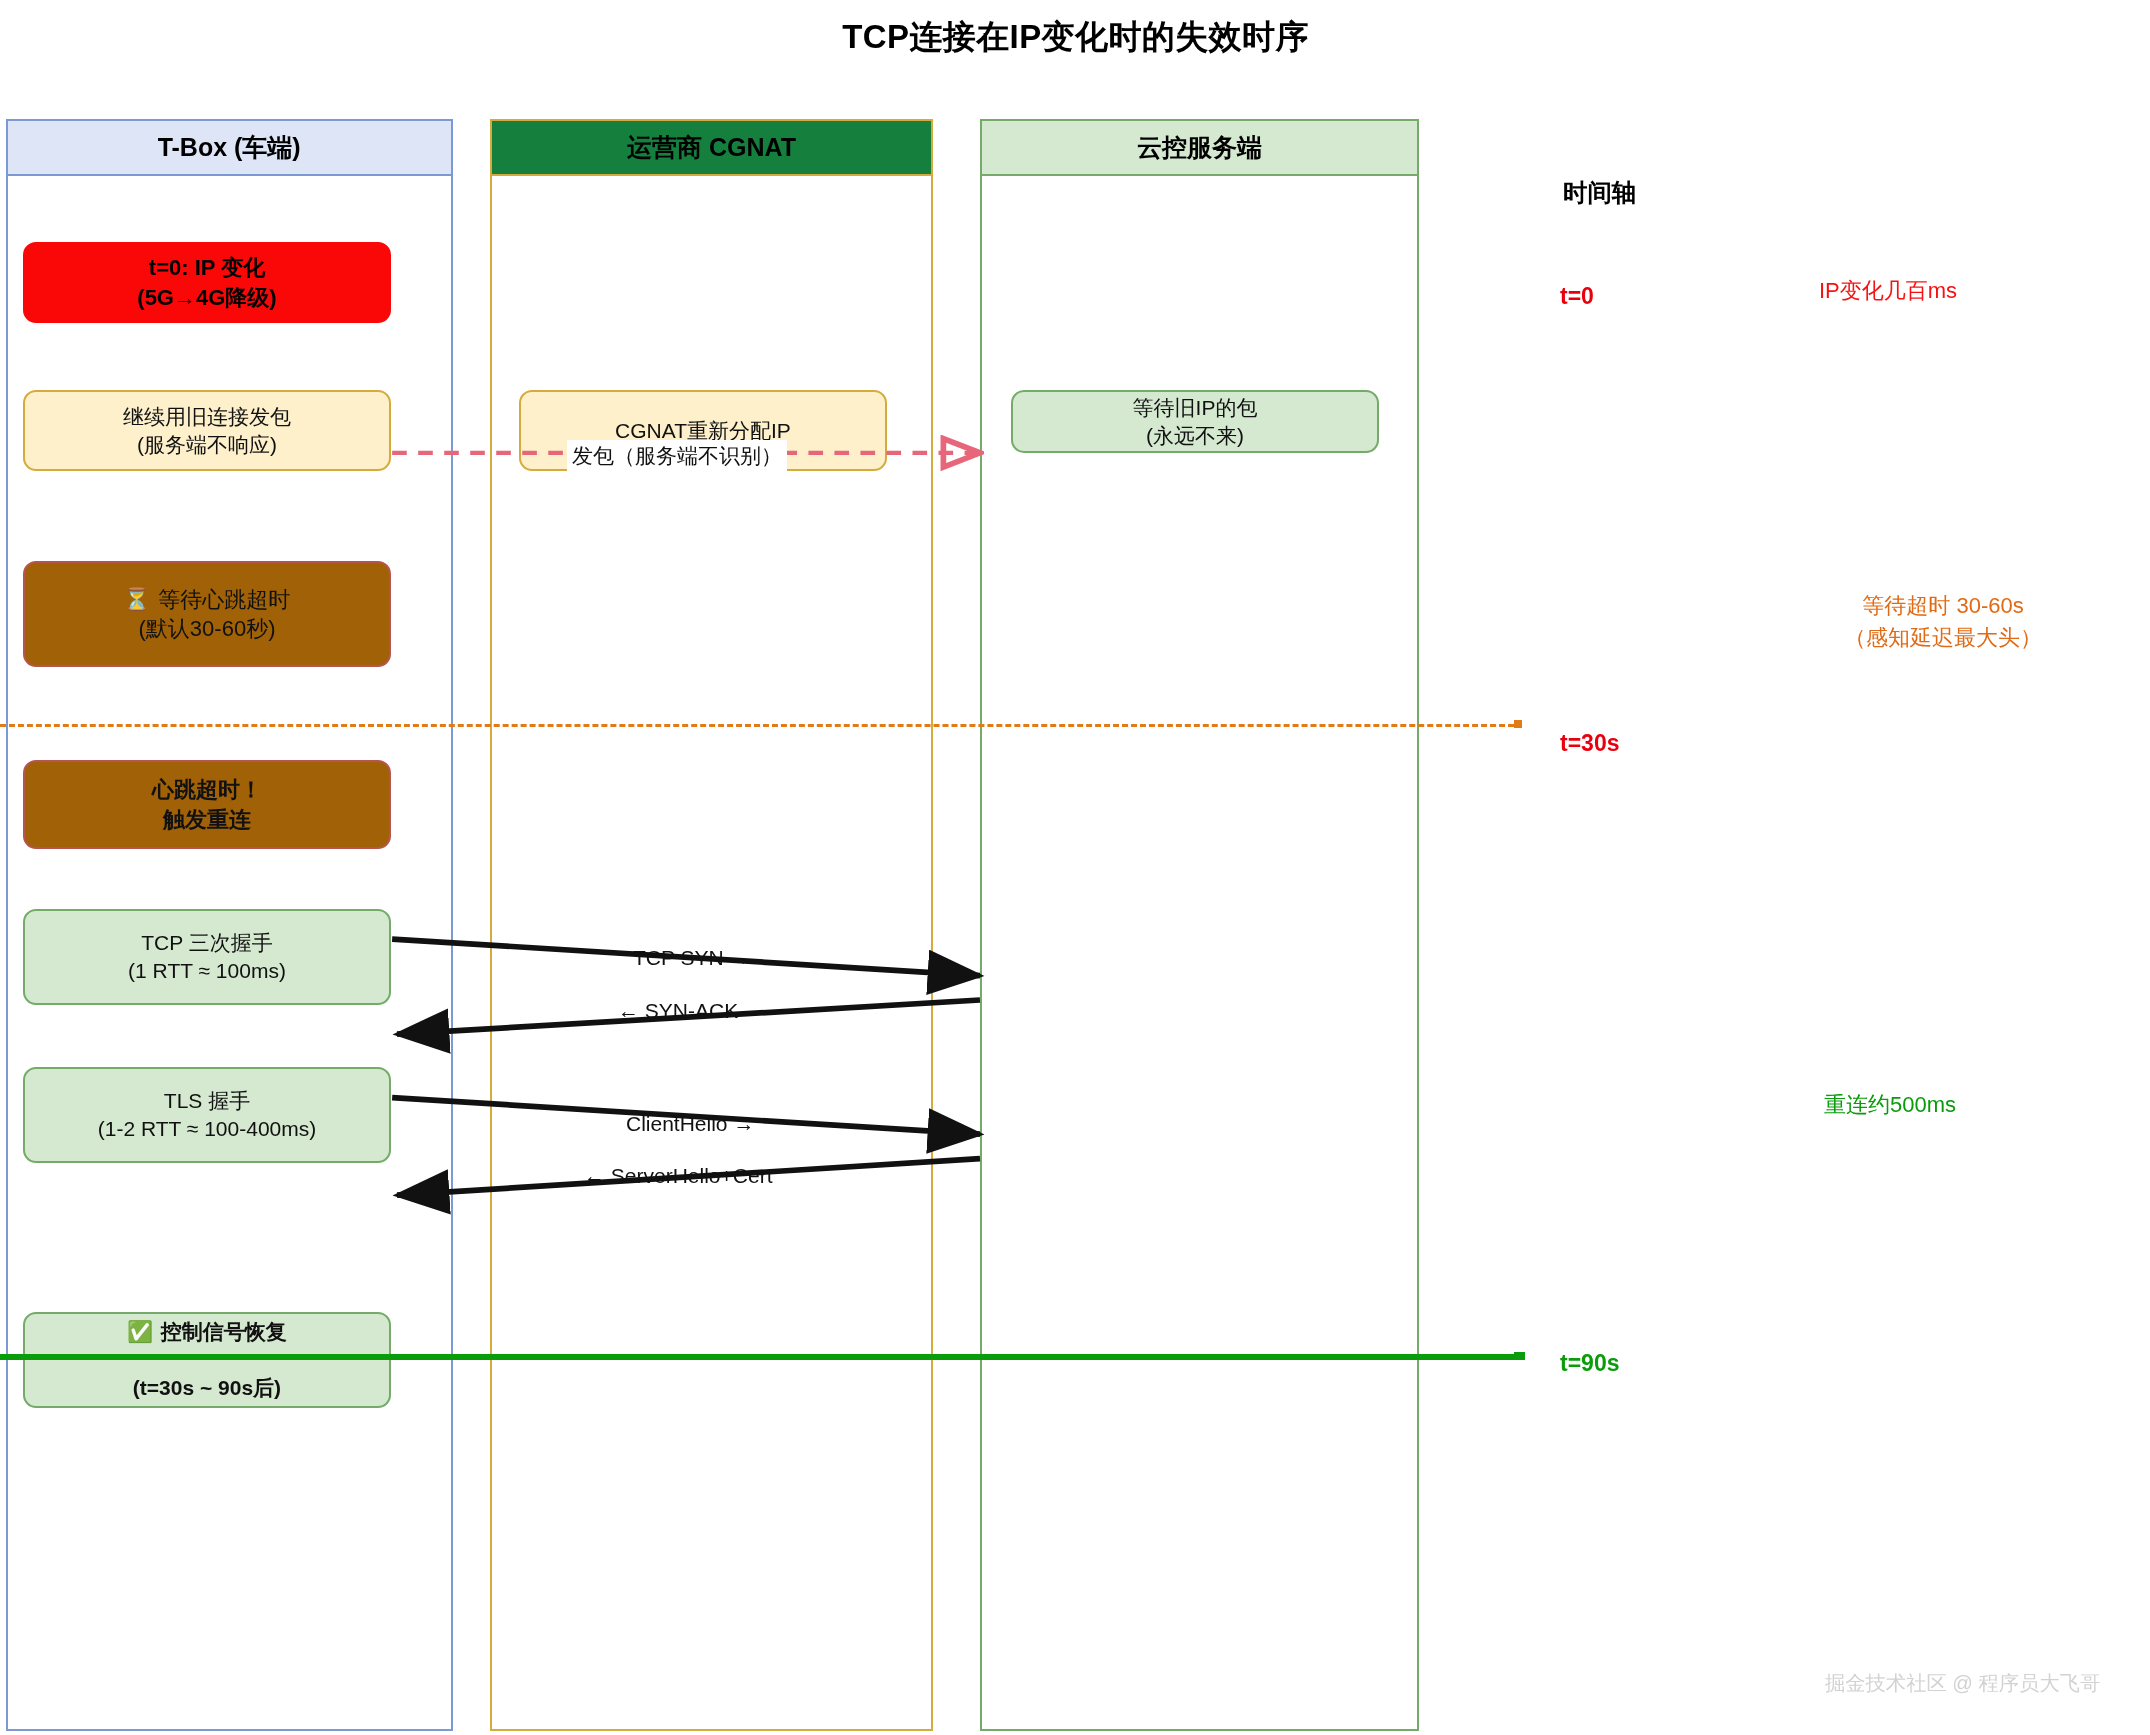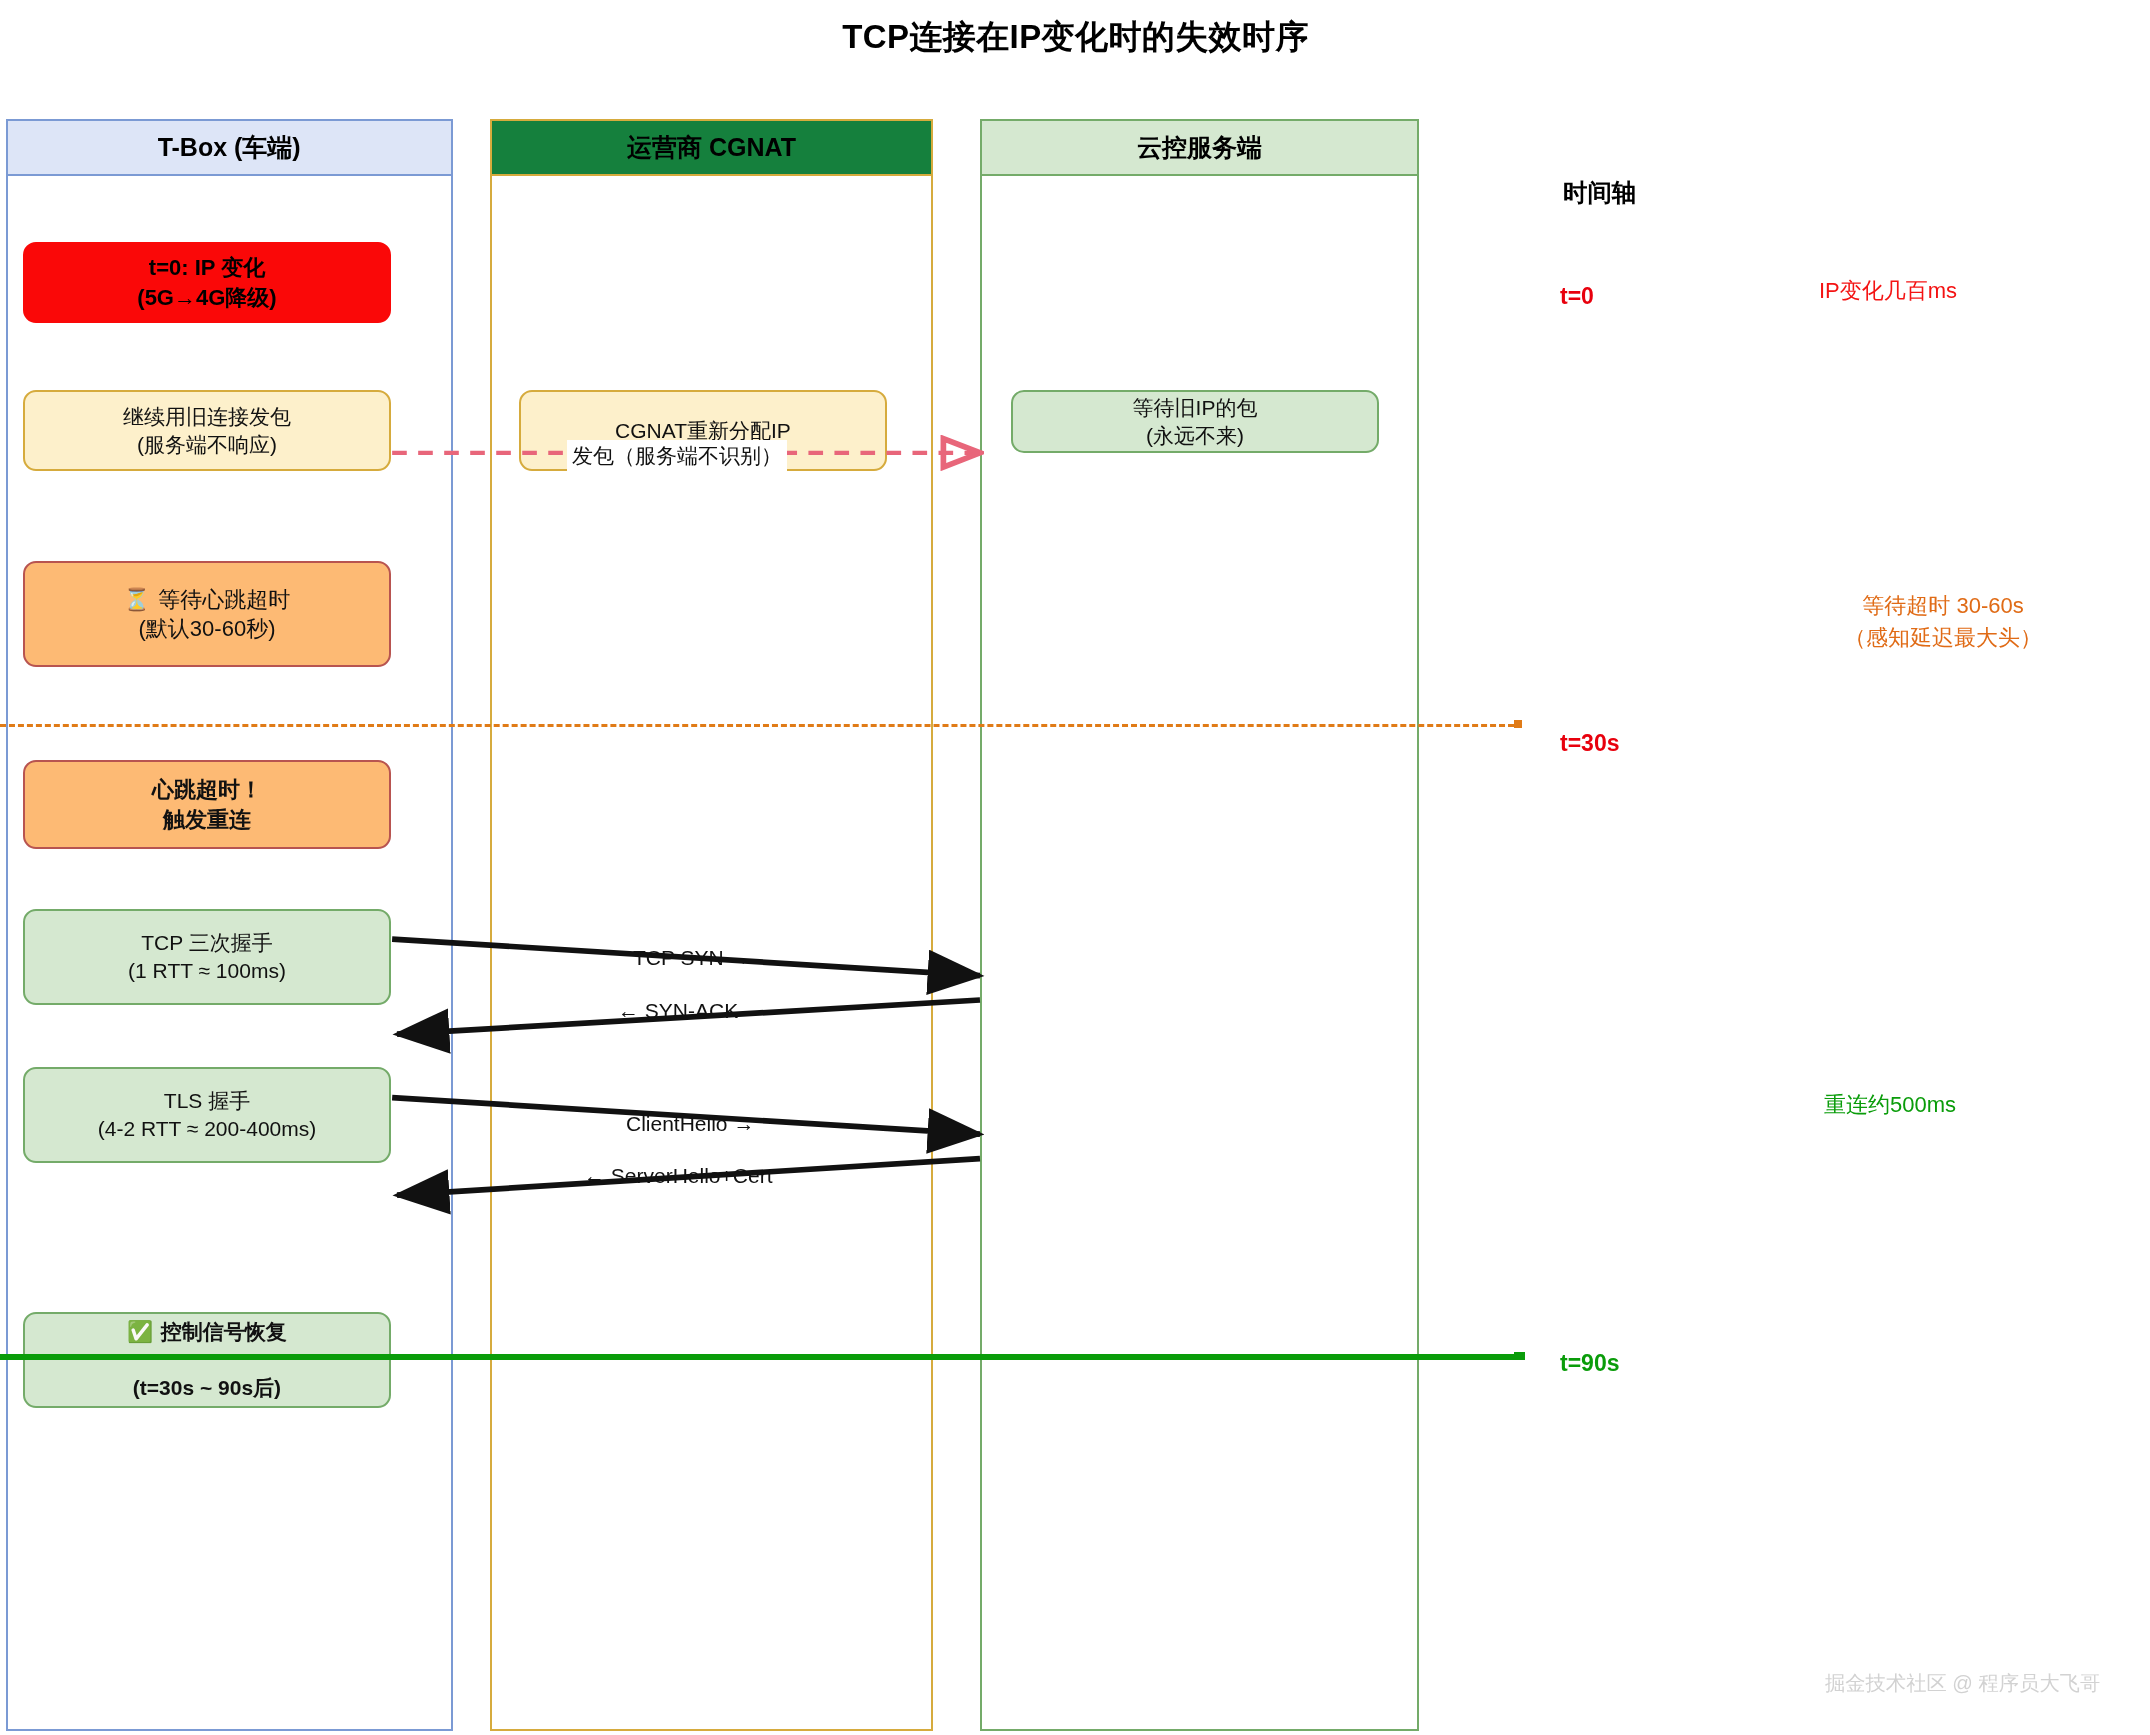--- a/index.html
+++ b/index.html
@@ -75,21 +75,21 @@
 
   .box-red{
     background:#fa0808; border-color:#fa0808; color:#000000;
     font-weight:bold; font-size:22px;
   }
   .box-yellow{
     background:#fdf0cb; border-color:#d6ab3d; color:#111;
     font-size:21px;
   }
   .box-pink{
-    background:#fdba74; border-color:#b85450; color:#111;
+    background:#a16207; border-color:#b85450; color:#111;
     font-size:22px;
   }
   .box-pink.bold{ font-weight:bold;text-align:center; }
   .box-green{
     background:#d5e8d0; border-color:#74ab69; color:#111;
     font-size:21px;
   }
   .box-green.bold{ font-weight:bold;gap:27px; }
 
   
@@ -270,21 +270,21 @@
     <span class="l2">触发重连</span>
   </div>
 
   <div class="box box-green" id="box-tcp">
     <span class="l1">TCP 三次握手</span>
     <span class="l2">(1 RTT ≈ 100ms)</span>
   </div>
 
   <div class="box box-green" id="box-tls">
     <span class="l1">TLS 握手</span>
-    <span class="l2">(4-2 RTT ≈ 200-400ms)</span>
+    <span class="l2">(1-2 RTT ≈ 100-400ms)</span>
   </div>
 
   <div class="box box-green bold" id="box-recover">
     <span class="l1 emoji">✅ 控制信号恢复</span>
     <span class="l2">(t=30s ~ 90s后)</span>
   </div>
 
   <svg id="arrows-top" viewBox="0 0 2645 2134">
     <line x1="482" y1="557" x2="1205" y2="557" stroke="#e8667a" stroke-width="5" stroke-dasharray="18 14" marker-end="url(#ah-red-open)"></line>
   </svg>

